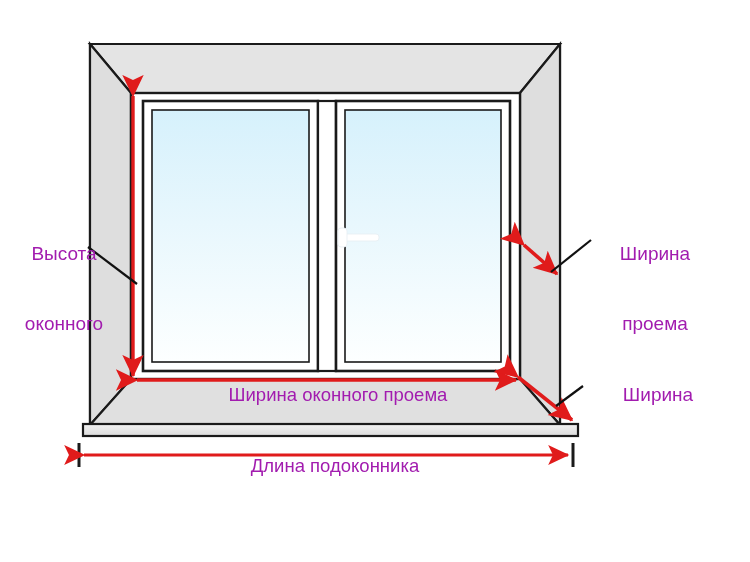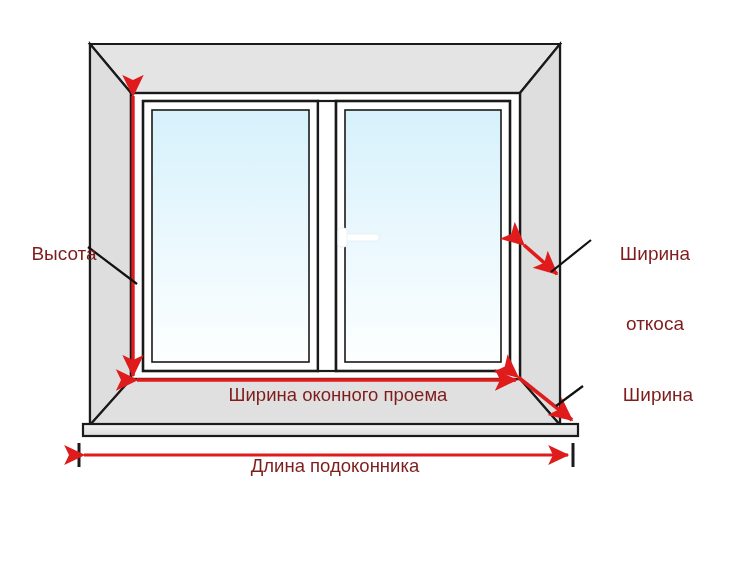--- a/index.html
+++ b/index.html
@@ -22,21 +22,21 @@
     position: absolute;
     left: 0;
     top: 0;
     width: 750px;
     height: 562px;
     display: block;
   }
   .lbl {
     position: absolute;
     font-family: "Liberation Sans", sans-serif;
-    color: #7f1d1d;
+    color: #a21caf;
     white-space: pre;
     line-height: 1.22;
     font-size: 19px;
   }
   .lbl-left {
     left: 8px;
     top: 196px;
     width: 112px;
     text-align: center;
   }
@@ -170,25 +170,26 @@
     <g>
       <line x1="591" y1="240" x2="551" y2="272" stroke="#111111" stroke-width="2.2"></line>
     </g>
     <g>
       <line x1="583" y1="386" x2="556" y2="406" stroke="#111111" stroke-width="2.2"></line>
     </g>
   </svg>
 
   <div class="lbl lbl-left">
     <span>Высота</span>
+    <span>оконного</span>
   </div>
 
   <div class="lbl lbl-slope">
     <span>Ширина</span>
-    <span>откоса</span>
+    <span>проема</span>
   </div>
 
   <div class="lbl lbl-sillwidth">
     <span>Ширина</span>
   </div>
 
   <div class="lbl lbl-silllength">Длина подоконника</div>
 
   <div class="lbl lbl-openwidth">Ширина оконного проема</div>
 

